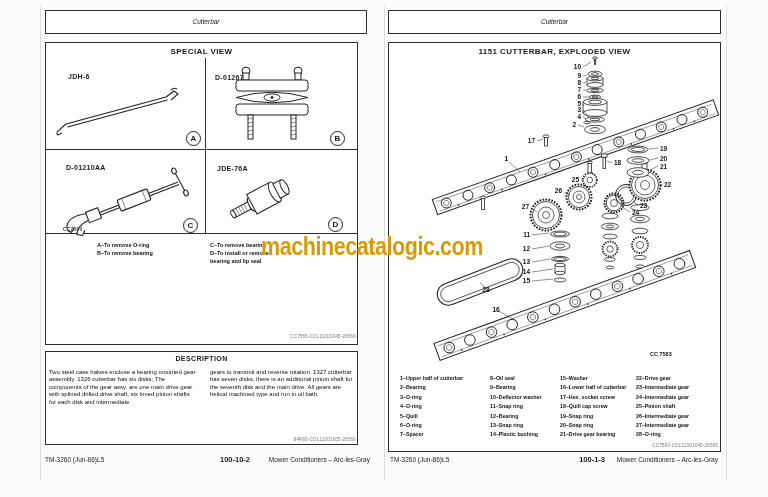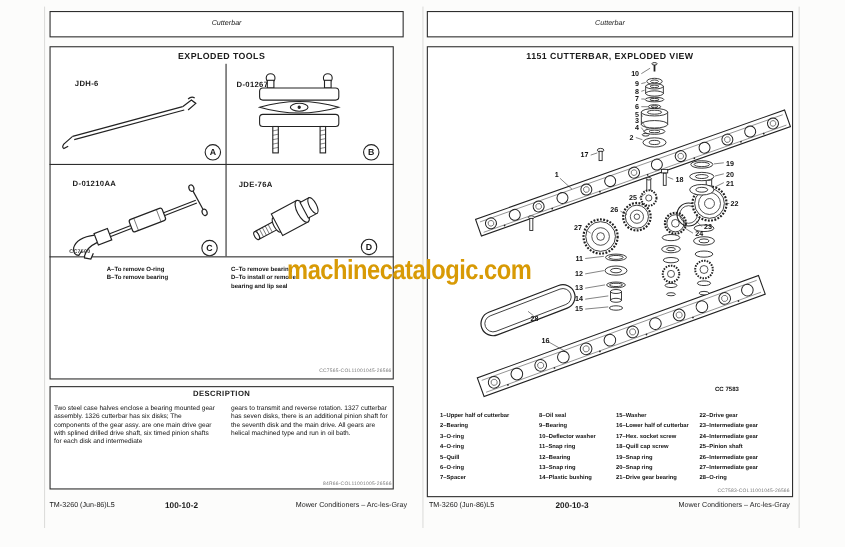--- a/index.html
+++ b/index.html
@@ -10,21 +10,21 @@
   .iheader{font-style:italic;font-size:6.5px;text-align:center;line-height:22px;color:#222;}
   .btitle{font-weight:bold;text-align:center;font-size:8px;letter-spacing:.4px;}
   .tlabel{position:absolute;font-weight:bold;font-size:7px;letter-spacing:.3px;}
   .circ{position:absolute;width:13px;height:13px;border:1px solid #222;border-radius:50%;text-align:center;line-height:13px;font-size:8px;font-weight:bold;background:#fff;}
   .line-h{position:absolute;height:1px;background:#2e2e2e;}
   .line-v{position:absolute;width:1px;background:#2e2e2e;}
   .note{position:absolute;font-size:5.5px;font-weight:bold;line-height:8px;color:#111;}
   .micro{position:absolute;font-size:4.5px;color:#777;letter-spacing:.2px;text-align:right;}
   .desc{position:absolute;font-size:6px;line-height:7.4px;color:#111;}
   .foot{position:absolute;font-size:6.5px;color:#222;white-space:nowrap;}
-  .pnum{position:absolute;font-size:7.5px;font-weight:bold;text-align:left;}
+  .pnum{position:absolute;font-size:7.5px;font-weight:bold;text-align:right;}
   .pcol{position:absolute;font-size:5.3px;font-weight:bold;line-height:9.4px;white-space:nowrap;color:#111;}
   .figcode{position:absolute;font-size:5.5px;font-weight:bold;color:#111;}
   .wm{position:absolute;left:261px;top:232px;font-size:25px;font-weight:bold;color:#d89a05;letter-spacing:-.5px;transform:scaleX(.86);transform-origin:0 0;z-index:99;white-space:nowrap;}
   svg{position:absolute;}
   svg text{font-family:"Liberation Sans",sans-serif;}
 </style>
 </head>
 <body>
 
 <div style="position:absolute;left:0;top:0;width:768px;height:497px;">
@@ -33,21 +33,21 @@
   <div class="hair" style="left:384px;top:6px;height:474px;"></div>
   <div class="hair" style="left:726px;top:6px;height:474px;"></div>
 
   <div style="position:absolute;left:0;top:0;width:768px;height:497px;">
 
     <div class="box" style="left:45px;top:10px;width:322px;height:24px;">
       <div class="iheader">Cutterbar</div>
     </div>
 
     <div class="box" style="left:45px;top:42px;width:313px;height:303px;"></div>
-    <div class="btitle abs" style="left:45px;top:47px;width:313px;">EXPLODED TOOLS</div>
+    <div class="btitle abs" style="left:45px;top:47px;width:313px;">SPECIAL VIEW</div>
 
     <div class="line-v" style="left:205px;top:58px;height:175px;"></div>
     <div class="line-h" style="left:45px;top:149px;width:313px;"></div>
     <div class="line-h" style="left:45px;top:233px;width:313px;"></div>
 
     <div class="tlabel" style="left:68px;top:73px;">JDH-6</div>
     <svg style="left:48px;top:60px;" width="154" height="86" viewBox="0 0 154 86">
       <g stroke="#222" fill="none" stroke-width="1.1">
         <path d="M18,64 l-8,7 q-2,3 0,4 l4,-2"></path>
         <line x1="18" y1="64" x2="118" y2="37"></line>
@@ -442,18 +442,18 @@
       <div>24–Intermediate gear</div>
       <div>25–Pinion shaft</div>
       <div>26–Intermediate gear</div>
       <div>27–Intermediate gear</div>
       <div>28–O-ring</div>
     </div>
 
     <div class="micro" style="left:592px;top:443px;width:126px;">CC7583-COL11001045-26566</div>
 
     <div class="foot" style="left:390px;top:456px;">TM-3260 (Jun-86)L5</div>
-    <div class="pnum" style="left:505px;top:455px;width:100px;">200-10-3</div>
+    <div class="pnum" style="left:505px;top:455px;width:100px;">100-1-3</div>
     <div class="foot" style="left:588px;top:456px;width:130px;text-align:right;">Mower Conditioners – Arc-les-Gray</div>
   </div>
 
   <div class="wm">machinecatalogic.com</div>
 </div>
 
 </body></html>

